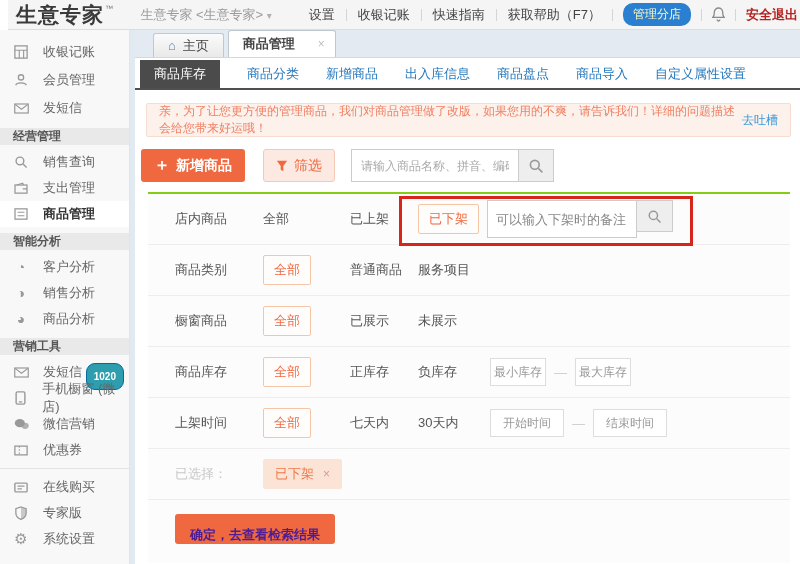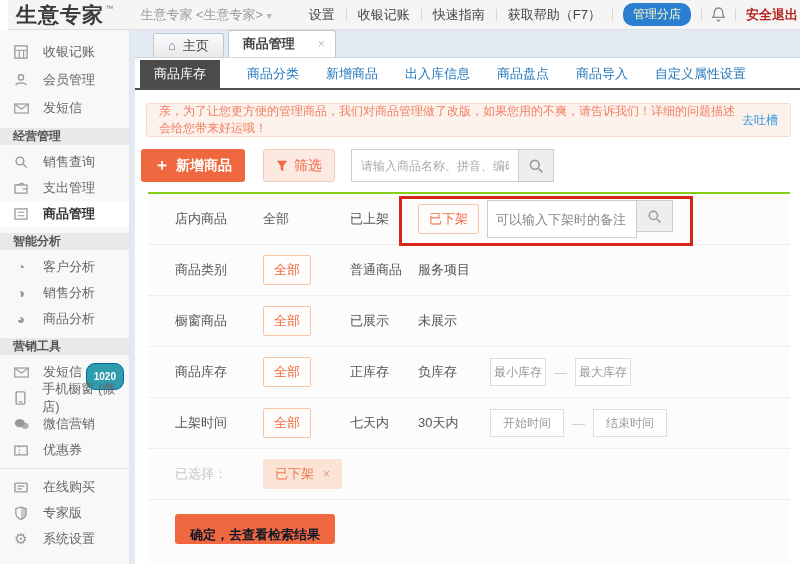--- a/index.html
+++ b/index.html
@@ -98,21 +98,21 @@
   .range-input { height:28px; border:1px solid #ddd; background:#fff; text-align:center;
     font-size:12px; color:#777; outline:none; }
   .range-input::placeholder { color:#999; }
   .w-stock { width:56px; } .w-time { width:74px; }
   .dash { color:#ccc; margin:0 8px; }
   .sel-label { width:88px; color:#c8c8c8; }
   .tag { background:#fbe3d6; color:#f0784a; padding:6px 12px; border-radius:2px;
     display:inline-flex; align-items:center; gap:9px; font-size:13px; }
   .tag-x { color:#dc9a80; cursor:pointer; font-size:12px; }
   .confirm-row { padding:14px 0 0 27px; }
-  .btn-confirm { background:#f0683f; color:#0f172a; border:none; border-radius:3px; height:30px;
+  .btn-confirm { background:#f0683f; color:#4c1d95; border:none; border-radius:3px; height:30px;
     padding:12px 15px; font-size:13px; font-weight:bold; cursor:pointer; }
 
   
   .annotation { position:absolute; left:399px; top:196px; width:294px; height:50px;
     border:3px solid #d8251c; z-index:60; pointer-events:none; }
 </style>
 </head>
 <body>
 
 <div class="header">

